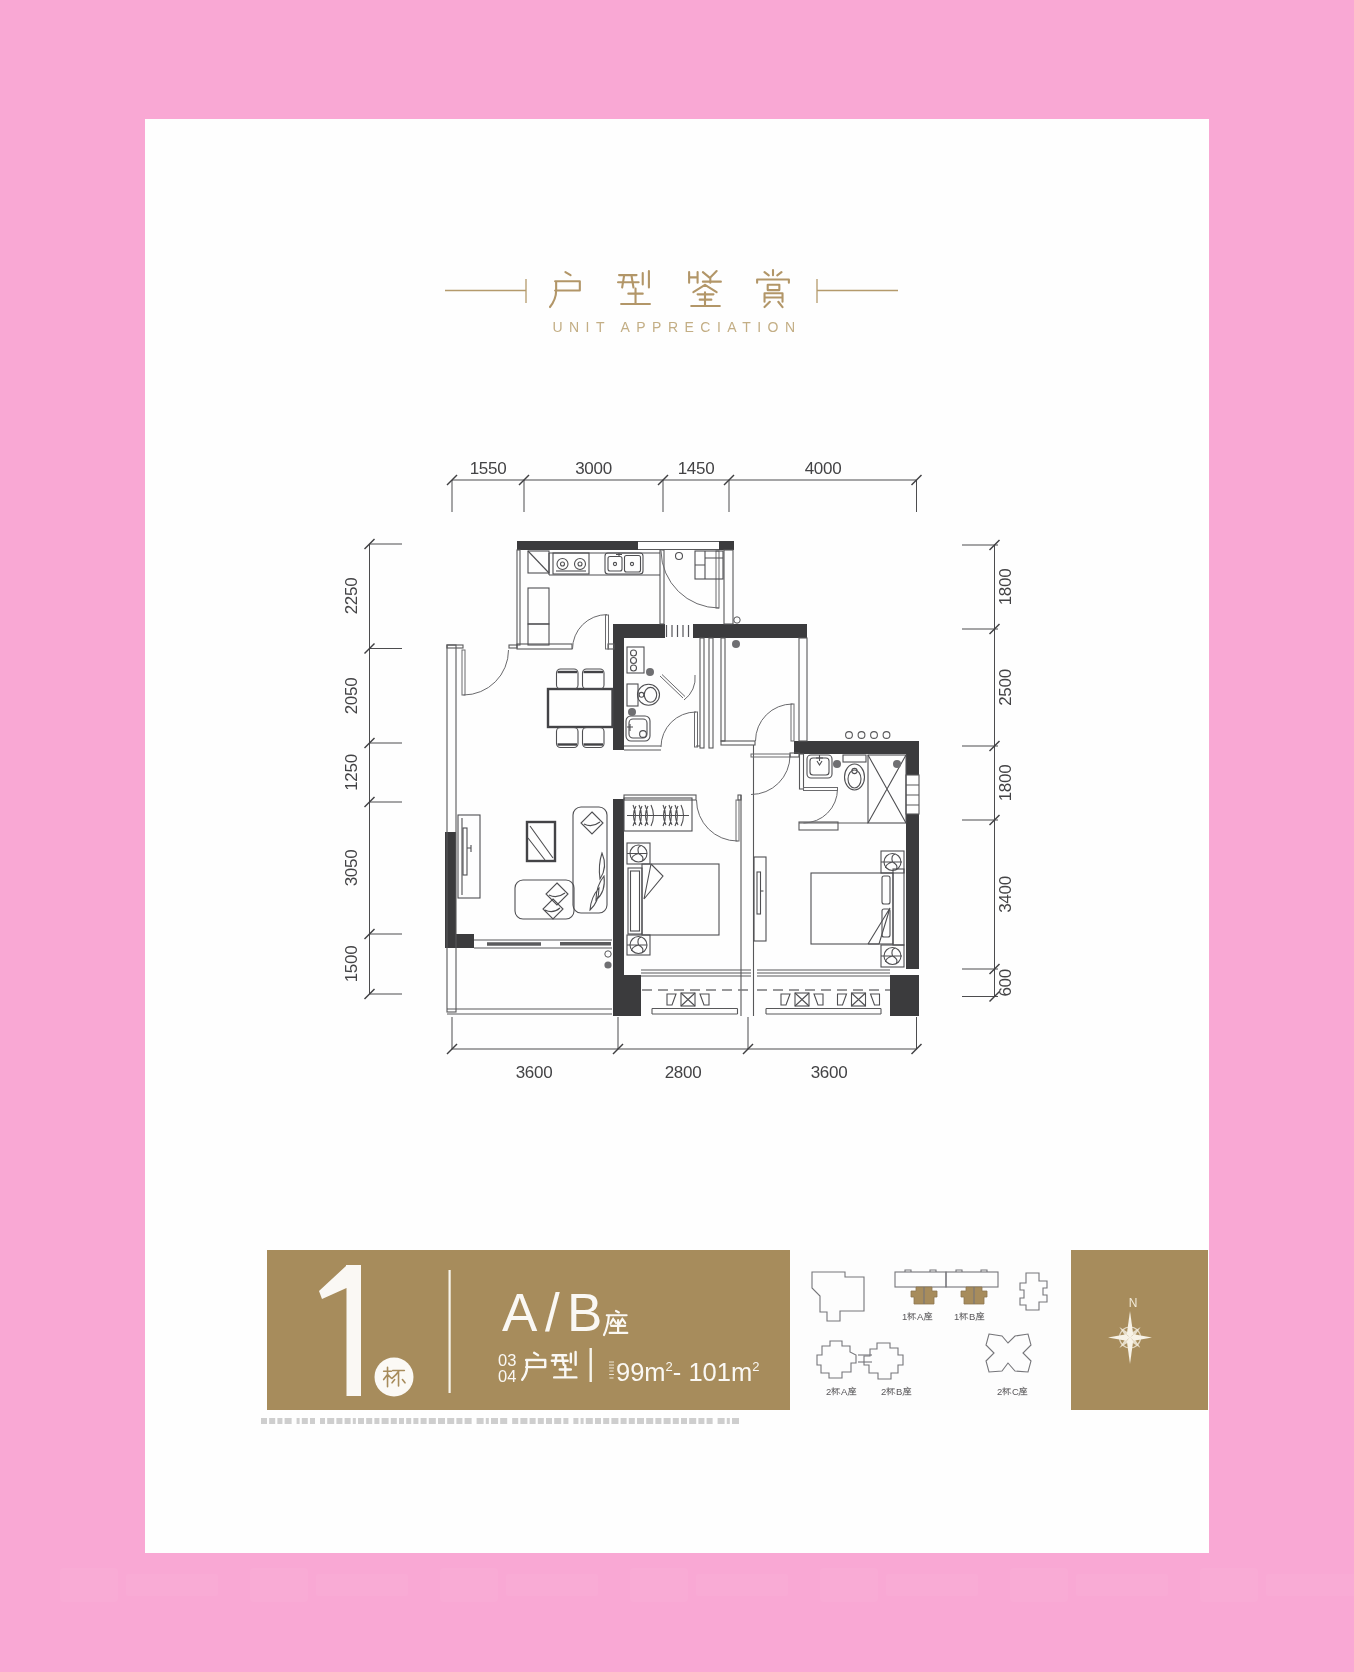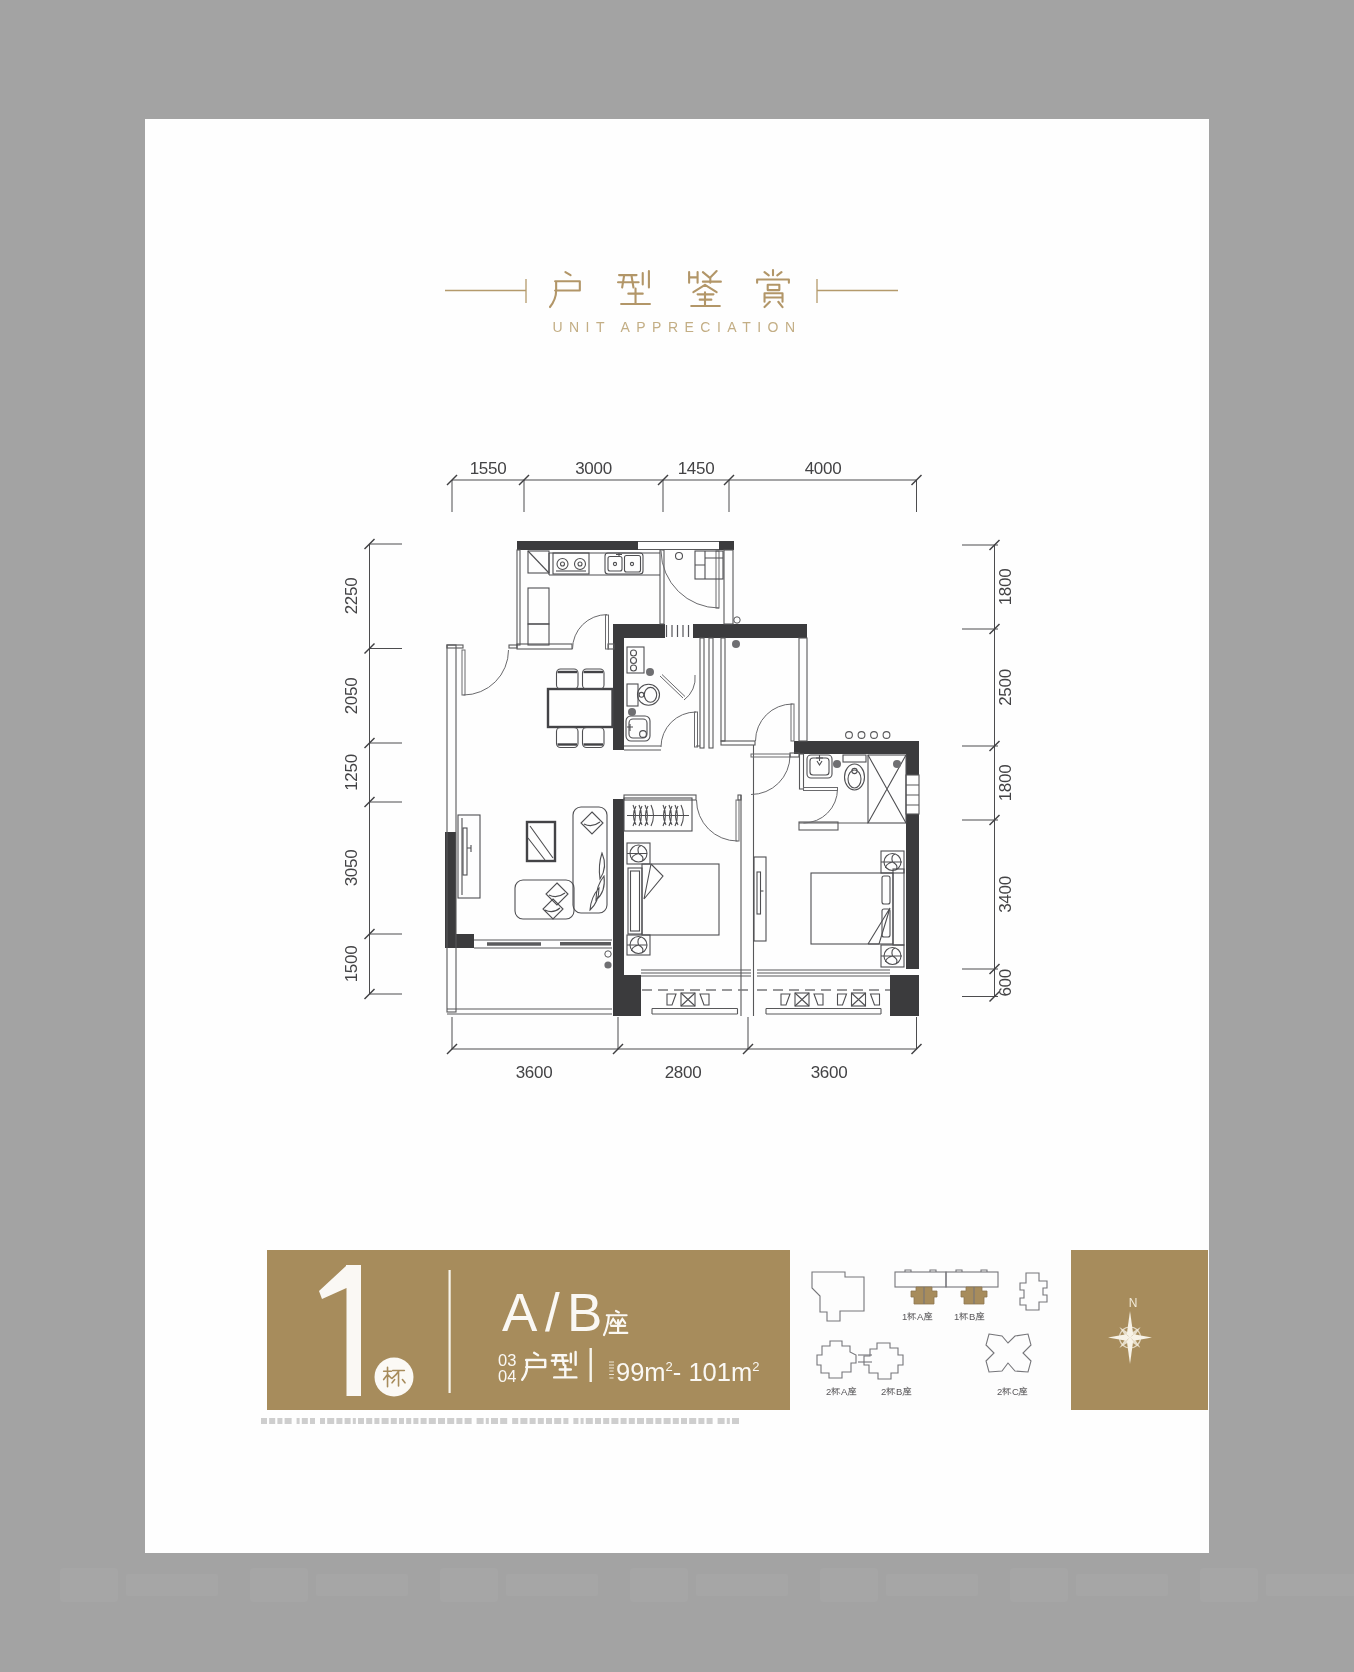--- a/index.html
+++ b/index.html
@@ -1,14 +1,14 @@
 <!DOCTYPE html>
 <html><head><meta charset="utf-8"><style>
 html,body{margin:0;padding:0;background:#c9caca}
-#pg{position:relative;width:1354px;height:1672px;background:#a3a3a3;font-family:"Liberation Sans",sans-serif}
+#pg{position:relative;width:1354px;height:1672px;background:#f9a8d4;font-family:"Liberation Sans",sans-serif}
 </style></head><body>
 <div id="pg">
 <svg width="1354" height="1672" viewBox="0 0 1354 1672">
 <defs>
 <style>
 .blk{fill:#3b3b3d;stroke:none}
 .tw{fill:none;stroke:#58585a;stroke-width:1.1}
 .fu{fill:none;stroke:#4f4f52;stroke-width:1.1}
 .fu2{fill:none;stroke:#434346;stroke-width:2.4}
 .dor{fill:none;stroke:#6a6a6d;stroke-width:1}

